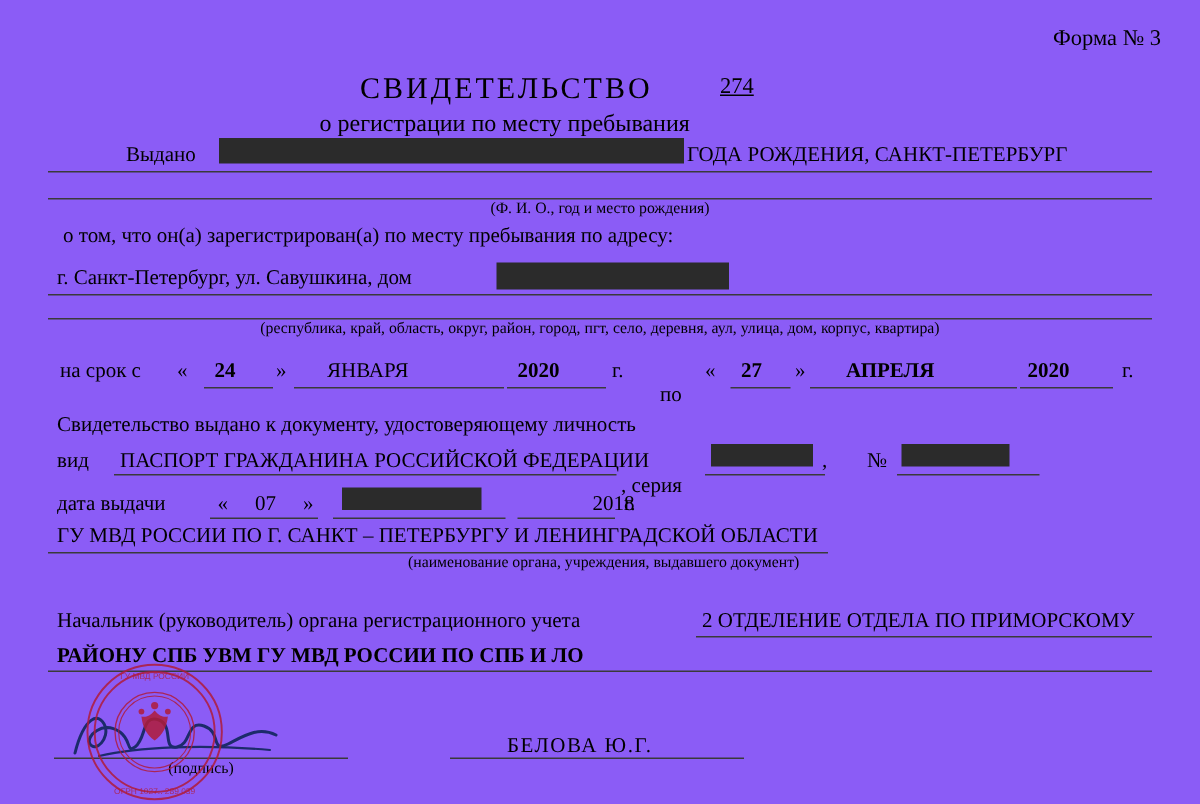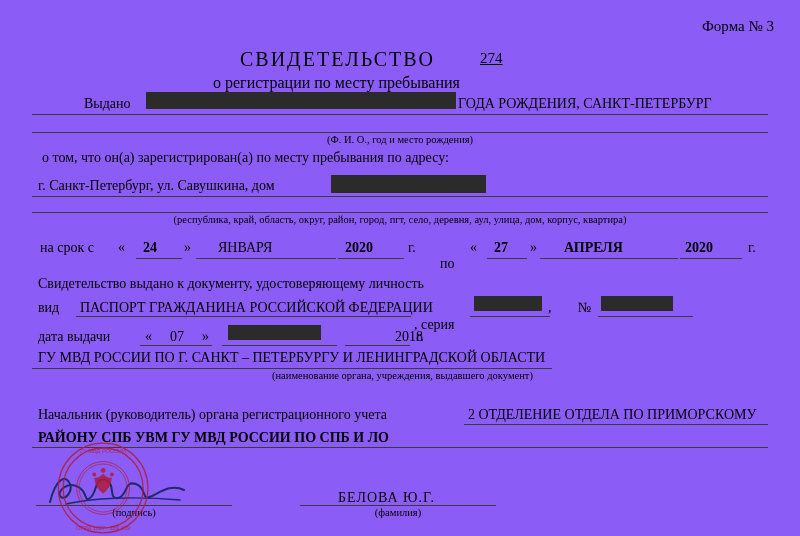--- a/index.html
+++ b/index.html
@@ -178,21 +178,20 @@
         <path d="M6 34 C12 10, 22 6, 26 16 C29 24, 20 34, 16 28 C13 23, 24 12, 36 20 C44 26, 40 34, 46 30 C54 24, 50 8, 62 12 C72 16, 64 32, 74 30 C84 28, 80 12, 92 16 C104 20, 96 34, 108 28 C118 23, 128 16, 140 22"></path>
         <path d="M22 36 C48 30, 90 28, 136 32" stroke-width="1.4"></path>
       </g>
     </svg>
   </div>
   <div class="line" style="left:36px; top:505px; width:196px;"></div>
   <div class="t small center" style="left:36px; top:507px; width:196px;">(подпись)</div>
 
   <div class="t" style="left:338px; top:490px; letter-spacing:1px;">БЕЛОВА Ю.Г.</div>
   <div class="line" style="left:300px; top:505px; width:196px;"></div>
-  <div class="t small center" style="left:300px; top:507px; width:196px;">(фамилия)</div>
 
   <div class="stamp">
     <svg width="135" height="96" viewBox="0 0 135 120" xmlns="http://www.w3.org/2000/svg">
       <g stroke="#b01c3a" fill="none" stroke-width="1.6" opacity="0.85">
         <circle cx="67" cy="60" r="56"></circle>
         <circle cx="67" cy="60" r="50"></circle>
         <circle cx="67" cy="60" r="33" stroke-width="1.1"></circle>
         <circle cx="67" cy="60" r="30" stroke-width="0.9"></circle>
       </g>
       <g fill="#b01c3a" opacity="0.85">

